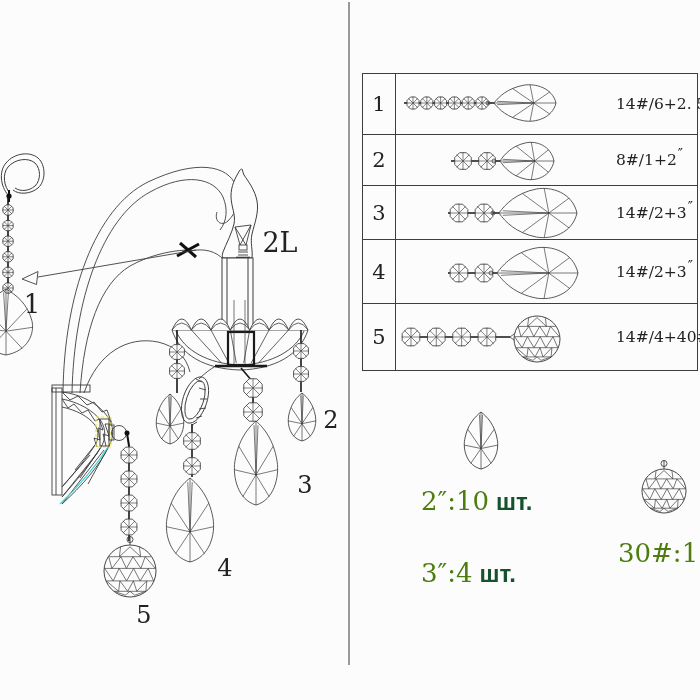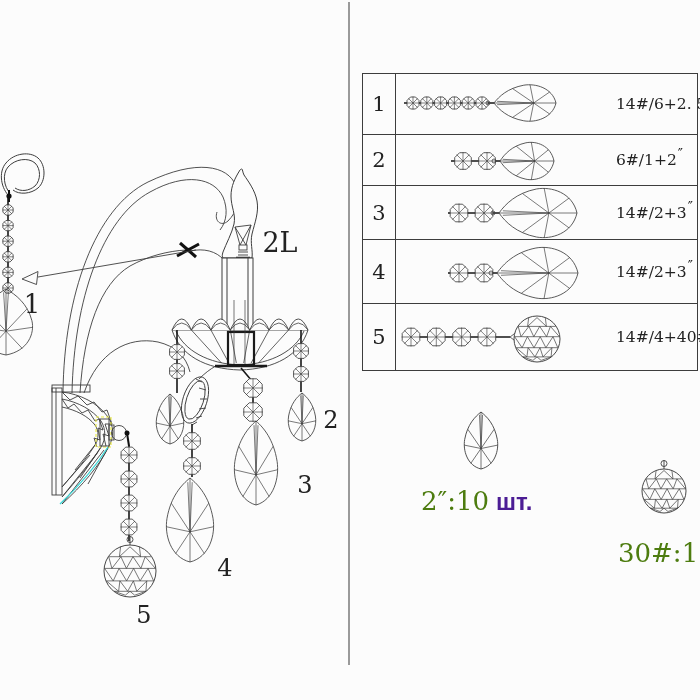--- a/index.html
+++ b/index.html
@@ -37,21 +37,21 @@
     flex:1;display:flex;align-items:center;justify-content:flex-end;
     padding-right:20px;font-family:"DejaVu Serif",serif;font-size:15.5px;color:#222;
     white-space:nowrap;
   }
   .cell-spec .prime{font-size:14px;position:relative;top:-6px;margin-left:1px;}
   
   .legend-drop-svg{position:absolute;left:454px;top:406px;}
   .legend-ball-svg{position:absolute;left:632px;top:449px;}
   .qline{position:absolute;left:421px;white-space:nowrap;}
   .qline .qty{font-family:"DejaVu Serif",serif;font-size:26px;color:#4d7c0f;}
-  .qline .unit{font-family:"Liberation Sans",sans-serif;font-weight:700;font-size:24px;margin-left:7px;color:#4c1d95;}
+  .qline .unit{font-family:"Liberation Sans",sans-serif;font-weight:700;font-size:24px;margin-left:7px;color:#14532d;}
   .q0{top:486px;}
   .q1{top:522px;}
   .q2{top:558px;}
   .qball{left:618px;top:538px;}
   
   .caption{
     position:absolute;left:161px;top:670px;font-size:21px;color:#151515;
     font-family:"Liberation Sans",sans-serif;white-space:nowrap;
   }
   text.lbl{font-family:"DejaVu Serif",serif;fill:#222;}
@@ -430,21 +430,21 @@
             <line x1="138.6" y1="26.0" x2="120.2" y2="11.2" stroke="#3d3d3d" stroke-width="0.68"></line>
             <line x1="138.6" y1="26.0" x2="120.2" y2="40.8" stroke="#3d3d3d" stroke-width="0.68"></line>
             <line x1="138.6" y1="26.0" x2="135.3" y2="7.2" stroke="#3d3d3d" stroke-width="0.68"></line>
             <line x1="138.6" y1="26.0" x2="135.3" y2="44.8" stroke="#3d3d3d" stroke-width="0.68"></line>
             <line x1="138.6" y1="26.0" x2="152.6" y2="14.6" stroke="#3d3d3d" stroke-width="0.68"></line>
             <line x1="138.6" y1="26.0" x2="152.6" y2="37.4" stroke="#3d3d3d" stroke-width="0.68"></line>
             <line x1="138.6" y1="26.0" x2="158.0" y2="26.0" stroke="#3d3d3d" stroke-width="0.68"></line>
           </svg>
         </div>
       <div class="cell-spec">
-          <span>6#/1+2</span>
+          <span>8#/1+2</span>
           <span class="prime">″</span>
         </div>
     </div>
     <div class="trow" style="height:54px;">
       <div class="cell-num">3</div>
       <div class="cell-chain">
           <svg class="chain-svg" width="220" height="54" viewBox="0 0 220 54">
             <line x1="52" y1="27" x2="103" y2="27" stroke="#161616" stroke-width="1.7"></line>
             <polygon points="71.8,30.6 66.6,35.8 59.4,35.8 54.2,30.6 54.2,23.4 59.4,18.2 66.6,18.2 71.8,23.4" fill="#fcfcfc" stroke="#3d3d3d" stroke-width="0.85"></polygon>
             <line x1="53.5" y1="27.0" x2="72.5" y2="27.0" stroke="#3d3d3d" stroke-width="0.6375"></line>
@@ -580,17 +580,20 @@
       <polyline points="24.1,21.5 23.0,29.9 32.0,21.5 41.0,29.9 39.9,21.5" fill="none" stroke="#3d3d3d" stroke-width="0.7"></polyline>
       <polyline points="14.0,29.9 16.7,39.8 24.3,29.9 28.9,39.8 34.6,29.9 41.2,39.8 44.9,29.9 53.5,39.8" fill="none" stroke="#3d3d3d" stroke-width="0.7"></polyline>
       <polyline points="10.5,39.8 17.8,50.4 22.8,39.8 29.2,50.4 35.1,39.8 40.5,50.4 47.3,39.8 51.9,50.4" fill="none" stroke="#3d3d3d" stroke-width="0.7"></polyline>
       <polyline points="12.1,50.4 22.4,59.2 23.5,50.4 30.1,59.2 34.8,50.4 37.8,59.2 46.2,50.4 45.5,59.2" fill="none" stroke="#3d3d3d" stroke-width="0.7"></polyline>
       <polyline points="18.5,59.2 28.0,62.5 32.0,59.2 36.0,62.5 45.5,59.2" fill="none" stroke="#3d3d3d" stroke-width="0.7"></polyline>
     </svg>
 
   <div class="qline q0">
     <span class="qty">2″:10</span><span class="unit">шт.</span>
   </div>
+  <div class="qline q2">
+    <span class="qty">3″:4</span><span class="unit">шт.</span>
+  </div>
   <div class="qline qball">
     <span class="qty">30#:1</span>
   </div>
 
 </div>
 
 </body></html>

